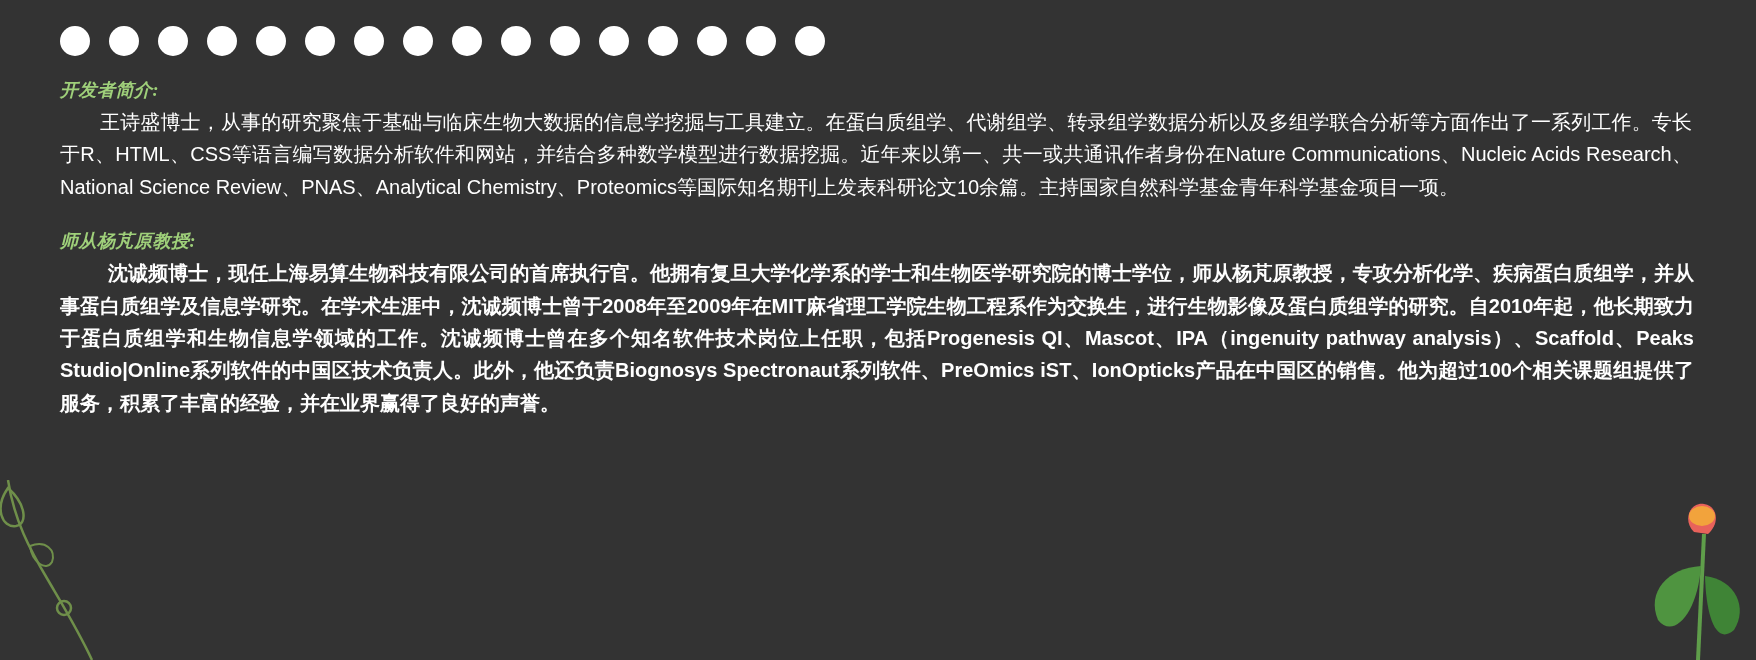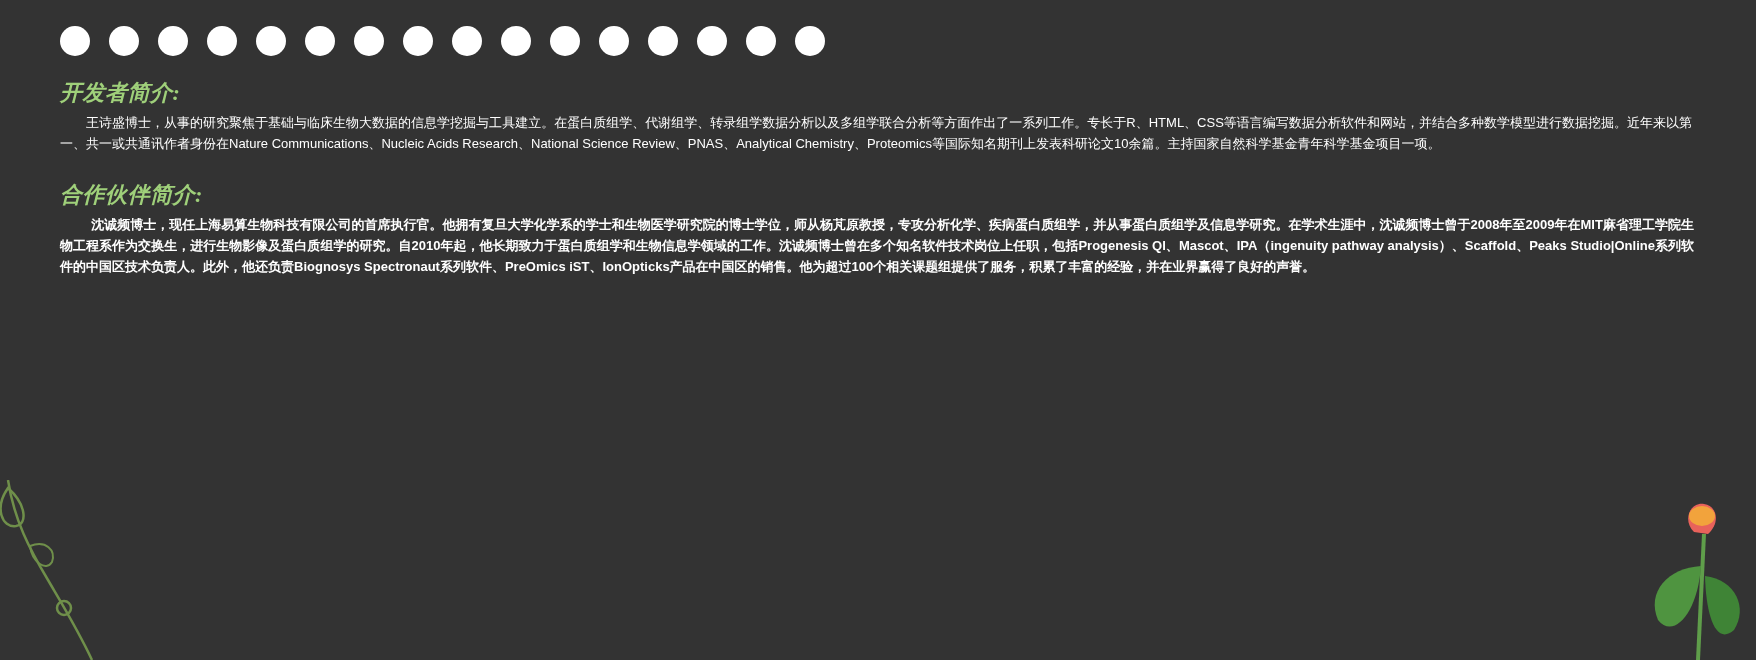--- a/index.html
+++ b/index.html
@@ -36,31 +36,31 @@
   .content {
     position: absolute;
     top: 78px;
     left: 60px;
     width: 1640px;
   }
   .section-heading {
     font-family: "Liberation Serif", serif;
     font-style: italic;
     font-weight: bold;
-    font-size: 22px;
+    font-size: 18px;
     color: #9fd07a;
     margin: 0 0 4px 0;
     letter-spacing: 0.5px;
   }
   .section-heading.second {
     margin-top: 26px;
   }
   .para {
     color: #ffffff;
-    font-size: 13px;
+    font-size: 20px;
     line-height: 1.62;
     text-align: justify;
     text-justify: inter-ideograph;
     margin: 0;
   }
   .para.first {
     text-indent: 2em;
     padding-right: 8px;
   }
   .para.second {
@@ -110,21 +110,21 @@
     <span class="dot"></span>
     <span class="dot"></span>
   </div>
 
   <div class="content">
 
     <h2 class="section-heading">开发者简介:</h2>
 
     <p class="para first">王诗盛博士，从事的研究聚焦于基础与临床生物大数据的信息学挖掘与工具建立。在蛋白质组学、代谢组学、转录组学数据分析以及多组学联合分析等方面作出了一系列工作。专长于R、HTML、CSS等语言编写数据分析软件和网站，并结合多种数学模型进行数据挖掘。近年来以第一、共一或共通讯作者身份在Nature Communications、Nucleic Acids Research、National Science Review、PNAS、Analytical Chemistry、Proteomics等国际知名期刊上发表科研论文10余篇。主持国家自然科学基金青年科学基金项目一项。</p>
 
-    <h2 class="section-heading second">合作伙伴简介:</h2>
+    <h2 class="section-heading second">师从杨芃原教授:</h2>
 
     <p class="para second">沈诚频博士，现任上海易算生物科技有限公司的首席执行官。他拥有复旦大学化学系的学士和生物医学研究院的博士学位，师从杨芃原教授，专攻分析化学、疾病蛋白质组学，并从事蛋白质组学及信息学研究。在学术生涯中，沈诚频博士曾于2008年至2009年在MIT麻省理工学院生物工程系作为交换生，进行生物影像及蛋白质组学的研究。自2010年起，他长期致力于蛋白质组学和生物信息学领域的工作。沈诚频博士曾在多个知名软件技术岗位上任职，包括Progenesis QI、Mascot、IPA（ingenuity pathway analysis）、Scaffold、Peaks Studio|Online系列软件的中国区技术负责人。此外，他还负责Biognosys Spectronaut系列软件、PreOmics iST、IonOpticks产品在中国区的销售。他为超过100个相关课题组提供了服务，积累了丰富的经验，并在业界赢得了良好的声誉。</p>
 
   </div>
 
   <svg class="vine" viewBox="0 0 120 180">
     <path d="M8 0 C 14 40, 30 70, 48 100 C 62 124, 78 150, 92 180" stroke="#6f8f4a" stroke-width="2.5" fill="none"></path>
     <path d="M8 8 C -6 28, 2 48, 16 46 C 28 44, 26 24, 8 8 Z" fill="none" stroke="#6f8f4a" stroke-width="2.5"></path>
     <circle cx="64" cy="128" r="7" fill="none" stroke="#6f8f4a" stroke-width="2.5"></circle>
     <path d="M30 66 C 46 60, 56 70, 52 82 C 46 92, 32 82, 30 66 Z" fill="none" stroke="#6f8f4a" stroke-width="2"></path>

